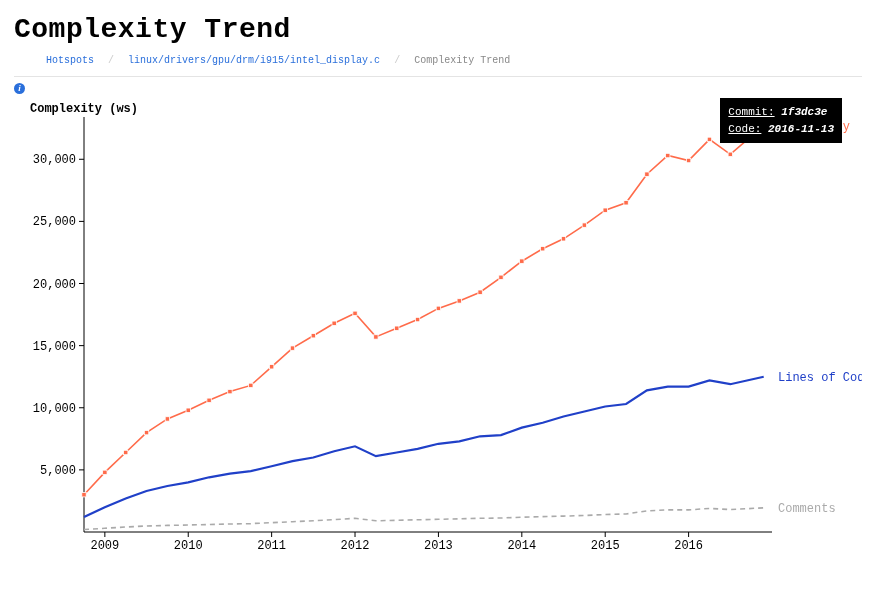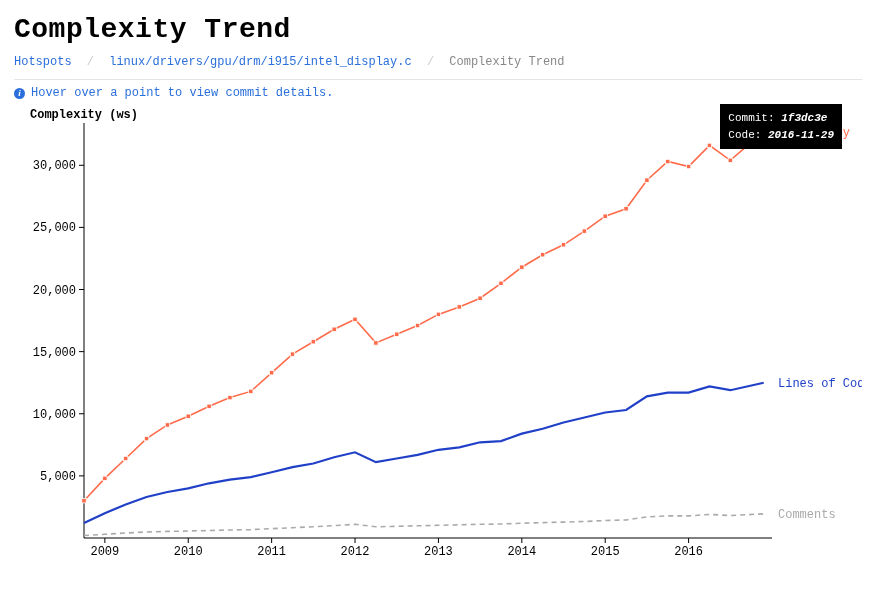--- a/index.html
+++ b/index.html
@@ -11,23 +11,24 @@
     color: #000;
     width: 876px;
   }
   .title {
     font-size: 28px;
     font-weight: 700;
     margin: 0 0 10px 0;
     letter-spacing: 0.5px;
   }
   .breadcrumb {
-    font-size: 12px;
+    font-size: 10px;
     color: #888;
     margin-bottom: 10px;
+    margin-left: 32px;
   }
   .breadcrumb a { color: #2a6fdb; text-decoration: none; }
   .breadcrumb .sep { margin: 0 8px; color: #ccc; }
   .divider { border: 0; border-top: 1px solid #e4e4e4; margin: 0 0 6px 0; }
   .info-row {
     font-size: 12px;
     color: #2a6fdb;
     display: flex;
     align-items: center;
     gap: 6px;
@@ -50,41 +51,40 @@
   .pt { fill: #ff6b4a; stroke: #fff; stroke-width: 0.8; }
   .series-label { font-size: 12px; font-family: "Courier New", Courier, monospace; }
   .tooltip {
     position: absolute;
     background: #000; color: #fff;
     padding: 6px 8px;
     font-size: 11px;
     line-height: 1.5;
     white-space: nowrap;
   }
-  .tooltip .lbl { font-weight: 400; }
+  .tooltip .lbl { font-weight: 400; text-decoration: underline; }
   .tooltip .val { font-weight: 700; font-style: italic; margin-top: 34px; }
 </style>
 </head>
 <body>
 
 <h1 class="title">Complexity Trend</h1>
 
 <nav class="breadcrumb">
   <a href="#">Hotspots</a>
   <span class="sep">/</span>
   <a href="#">linux/drivers/gpu/drm/i915/intel_display.c</a>
   <span class="sep">/</span>
   <span>Complexity Trend</span>
 </nav>
 
 <hr class="divider">
 
 <div class="info-row">
   <span class="info-icon">i</span>
-  <span>Hover over a point to view commit details.</span>
 </div>
 
 <div class="chart-wrap">
   <svg id="chart-svg" width="848" height="470">
       <line x1="70" y1="25" x2="70" y2="440" stroke="#000" stroke-width="1"></line>
       <line x1="70" y1="440" x2="758" y2="440" stroke="#000" stroke-width="1"></line>
       <line x1="65" y1="377.8787878787879" x2="70" y2="377.8787878787879" stroke="#000"></line>
       <text x="62" y="381.8787878787879" text-anchor="end" class="tick-label">5,000</text>
       <line x1="65" y1="315.75757575757575" x2="70" y2="315.75757575757575" stroke="#000"></line>
       <text x="62" y="319.75757575757575" text-anchor="end" class="tick-label">10,000</text>
@@ -148,15 +148,15 @@
       <rect x="714.1030303030303" y="60.10303030303031" width="4.4" height="4.4" class="pt"></rect>
       <rect x="747.4606060606136" y="31.527272727272692" width="4.4" height="4.4" class="pt"></rect>
       <text x="764" y="37.72727272727269" class="series-label" fill="#ff6b4a">Complexity</text>
       <path d="M70.0 425.1 L90.8 415.2 L111.7 406.5 L132.5 399.0 L153.4 394.0 L174.2 390.3 L195.1 385.3 L215.9 381.6 L236.8 379.1 L257.6 374.2 L278.5 369.2 L299.3 365.5 L320.2 359.2 L341.0 354.3 L361.9 364.2 L382.7 360.5 L403.6 356.8 L424.4 351.8 L445.3 349.3 L466.1 344.3 L487.0 343.1 L507.8 335.6 L528.7 330.7 L549.5 324.5 L570.4 319.5 L591.2 314.5 L612.1 312.0 L632.9 298.4 L653.8 294.6 L674.6 294.6 L695.5 288.4 L716.3 292.2 L749.7 284.7 " class="series-lines"></path>
       <text x="764" y="288.6969696969697" class="series-label" fill="#2040c8">Lines of Code</text>
       <path d="M70.0 437.5 L90.8 436.3 L111.7 435.0 L132.5 434.0 L153.4 433.4 L174.2 433.0 L195.1 432.5 L215.9 432.0 L236.8 431.6 L257.6 430.7 L278.5 429.7 L299.3 428.8 L320.2 427.6 L341.0 426.3 L361.9 428.8 L382.7 428.3 L403.6 427.8 L424.4 427.3 L445.3 426.8 L466.1 426.3 L487.0 426.0 L507.8 425.2 L528.7 424.6 L549.5 424.1 L570.4 423.5 L591.2 422.5 L612.1 422.0 L632.9 418.9 L653.8 417.9 L674.6 417.9 L695.5 416.4 L716.3 417.6 L749.7 415.8 " class="series-comments"></path>
       <text x="764" y="419.77272727272725" class="series-label" fill="#aaaaaa">Comments</text>
     </svg>
   <div class="tooltip" id="tooltip" style="top:6px; right:20px;">
     <div><span class="lbl">Commit:</span> <span class="val">1f3dc3e</span></div>
-    <div><span class="lbl">Code:</span> <span class="val">2016-11-29</span></div>
+    <div><span class="lbl">Code:</span> <span class="val">2016-11-13</span></div>
   </div>
 </div>
 
 </body></html>

